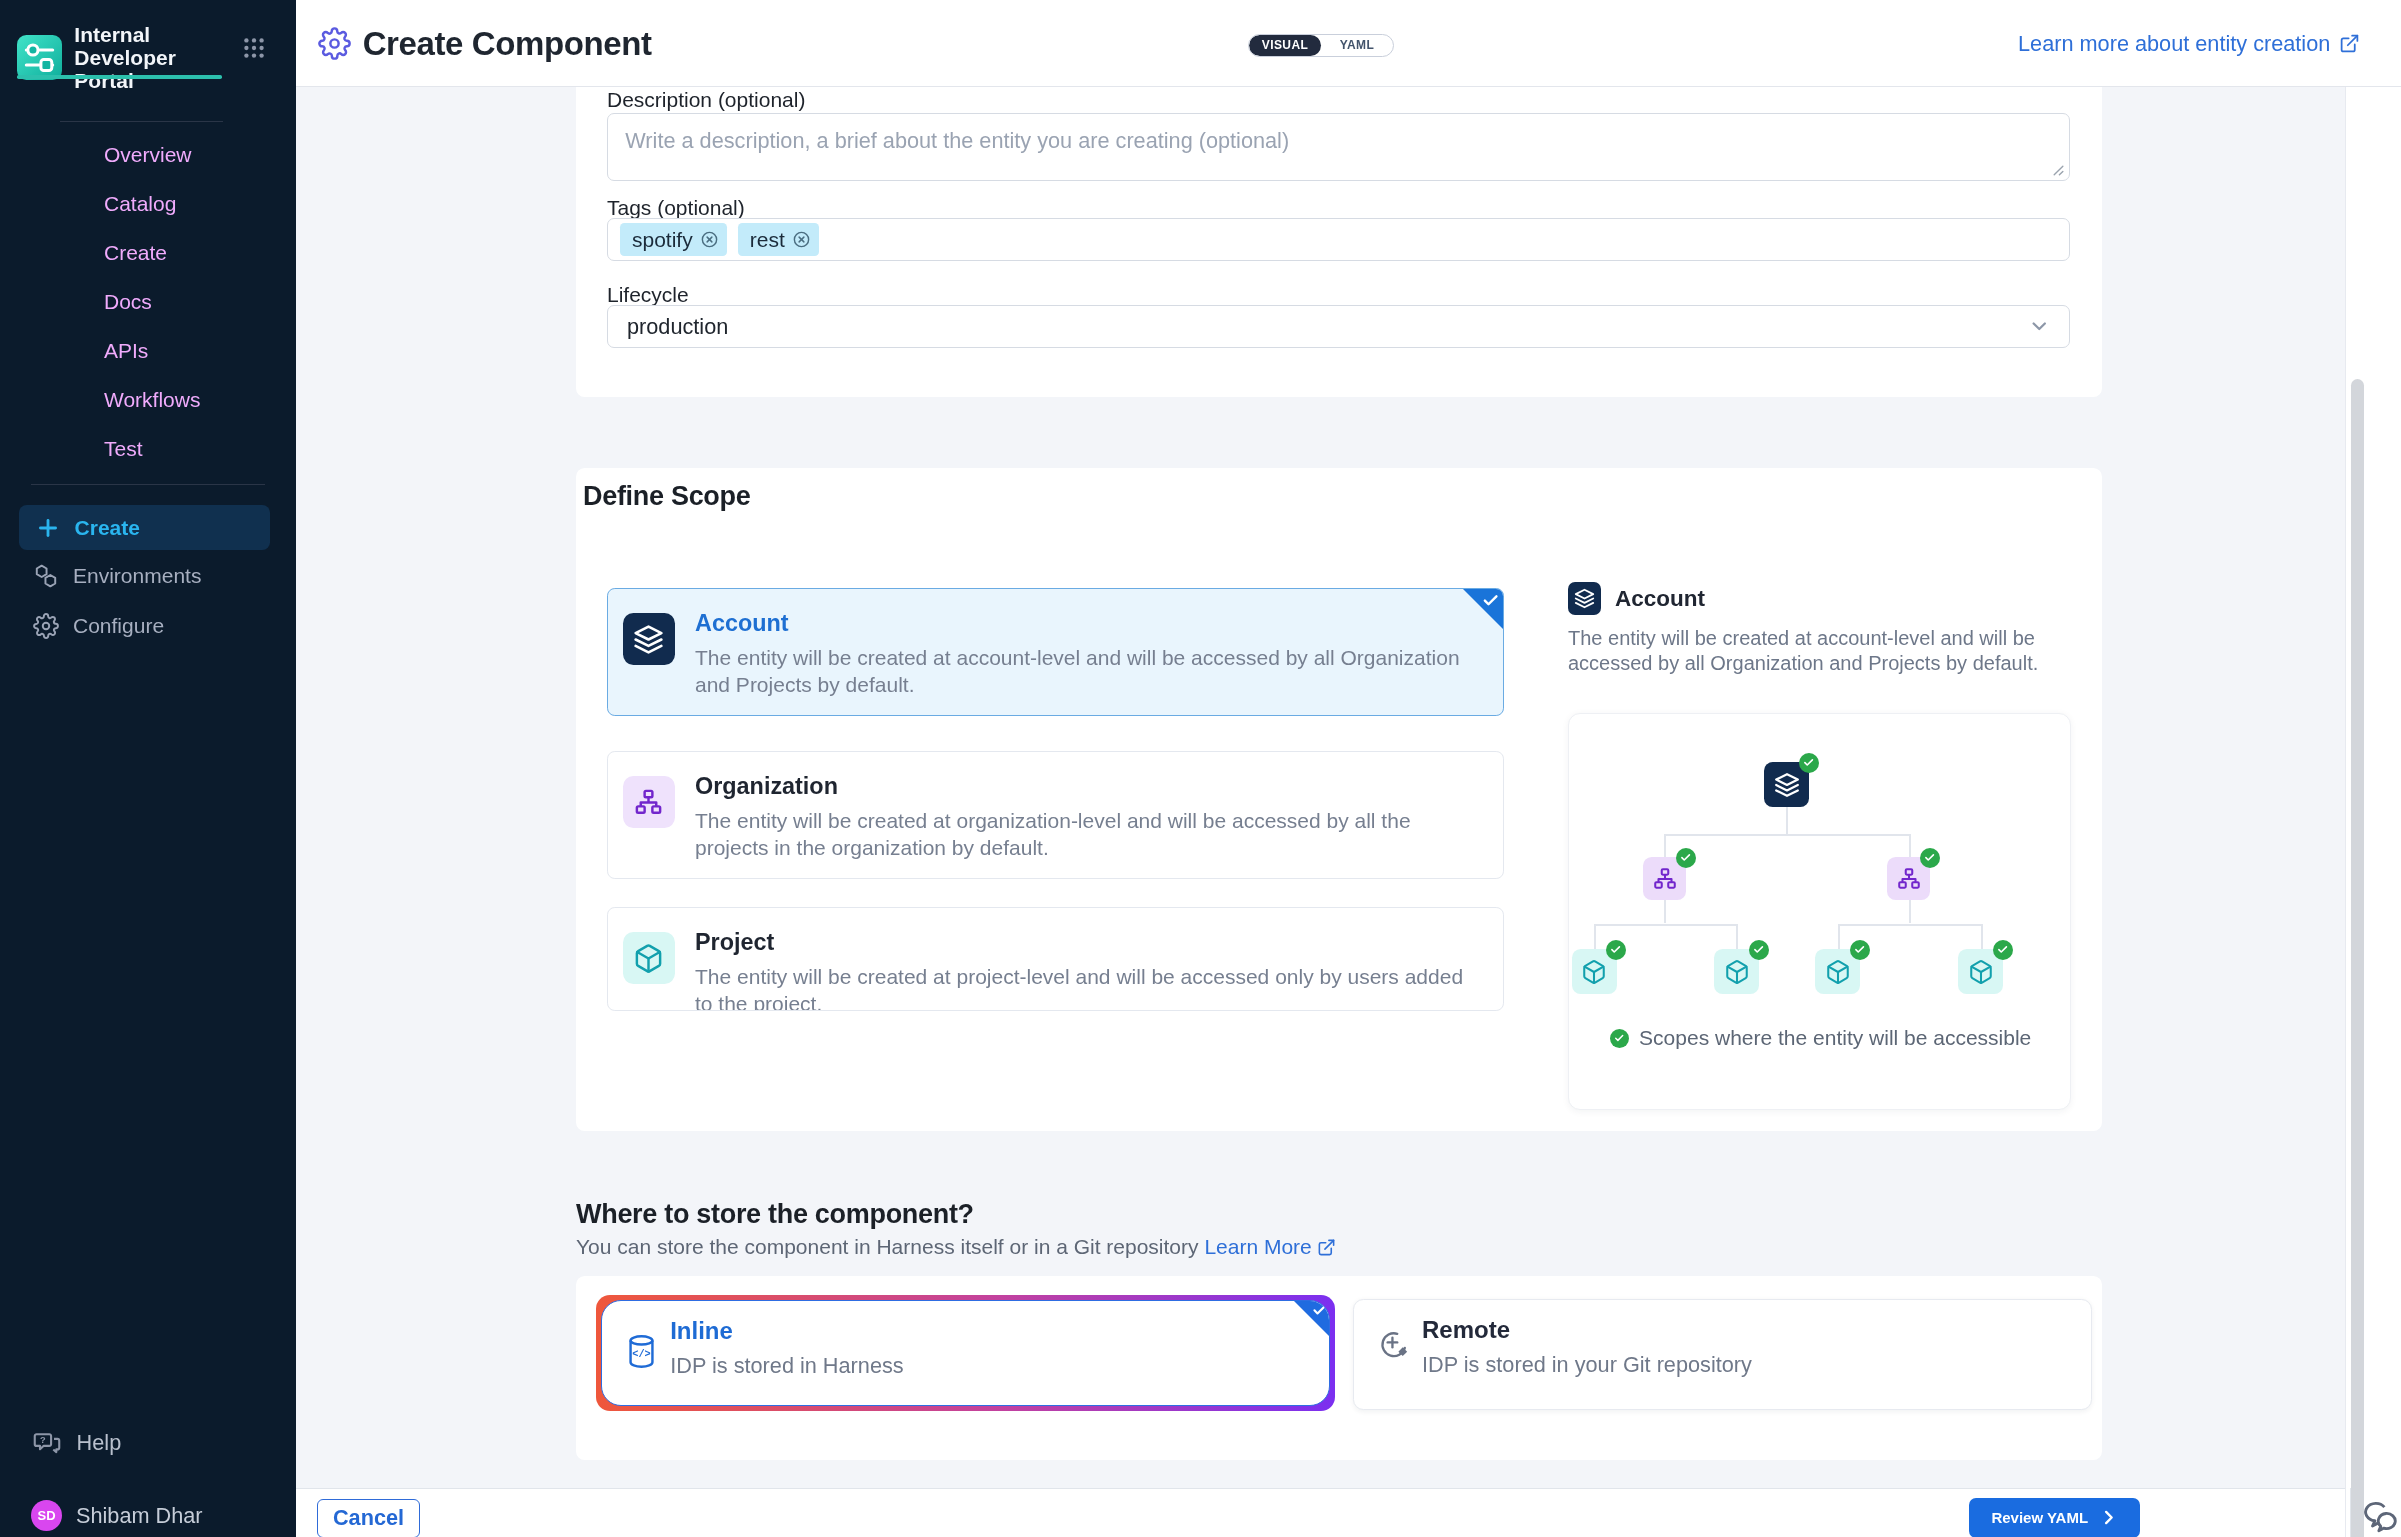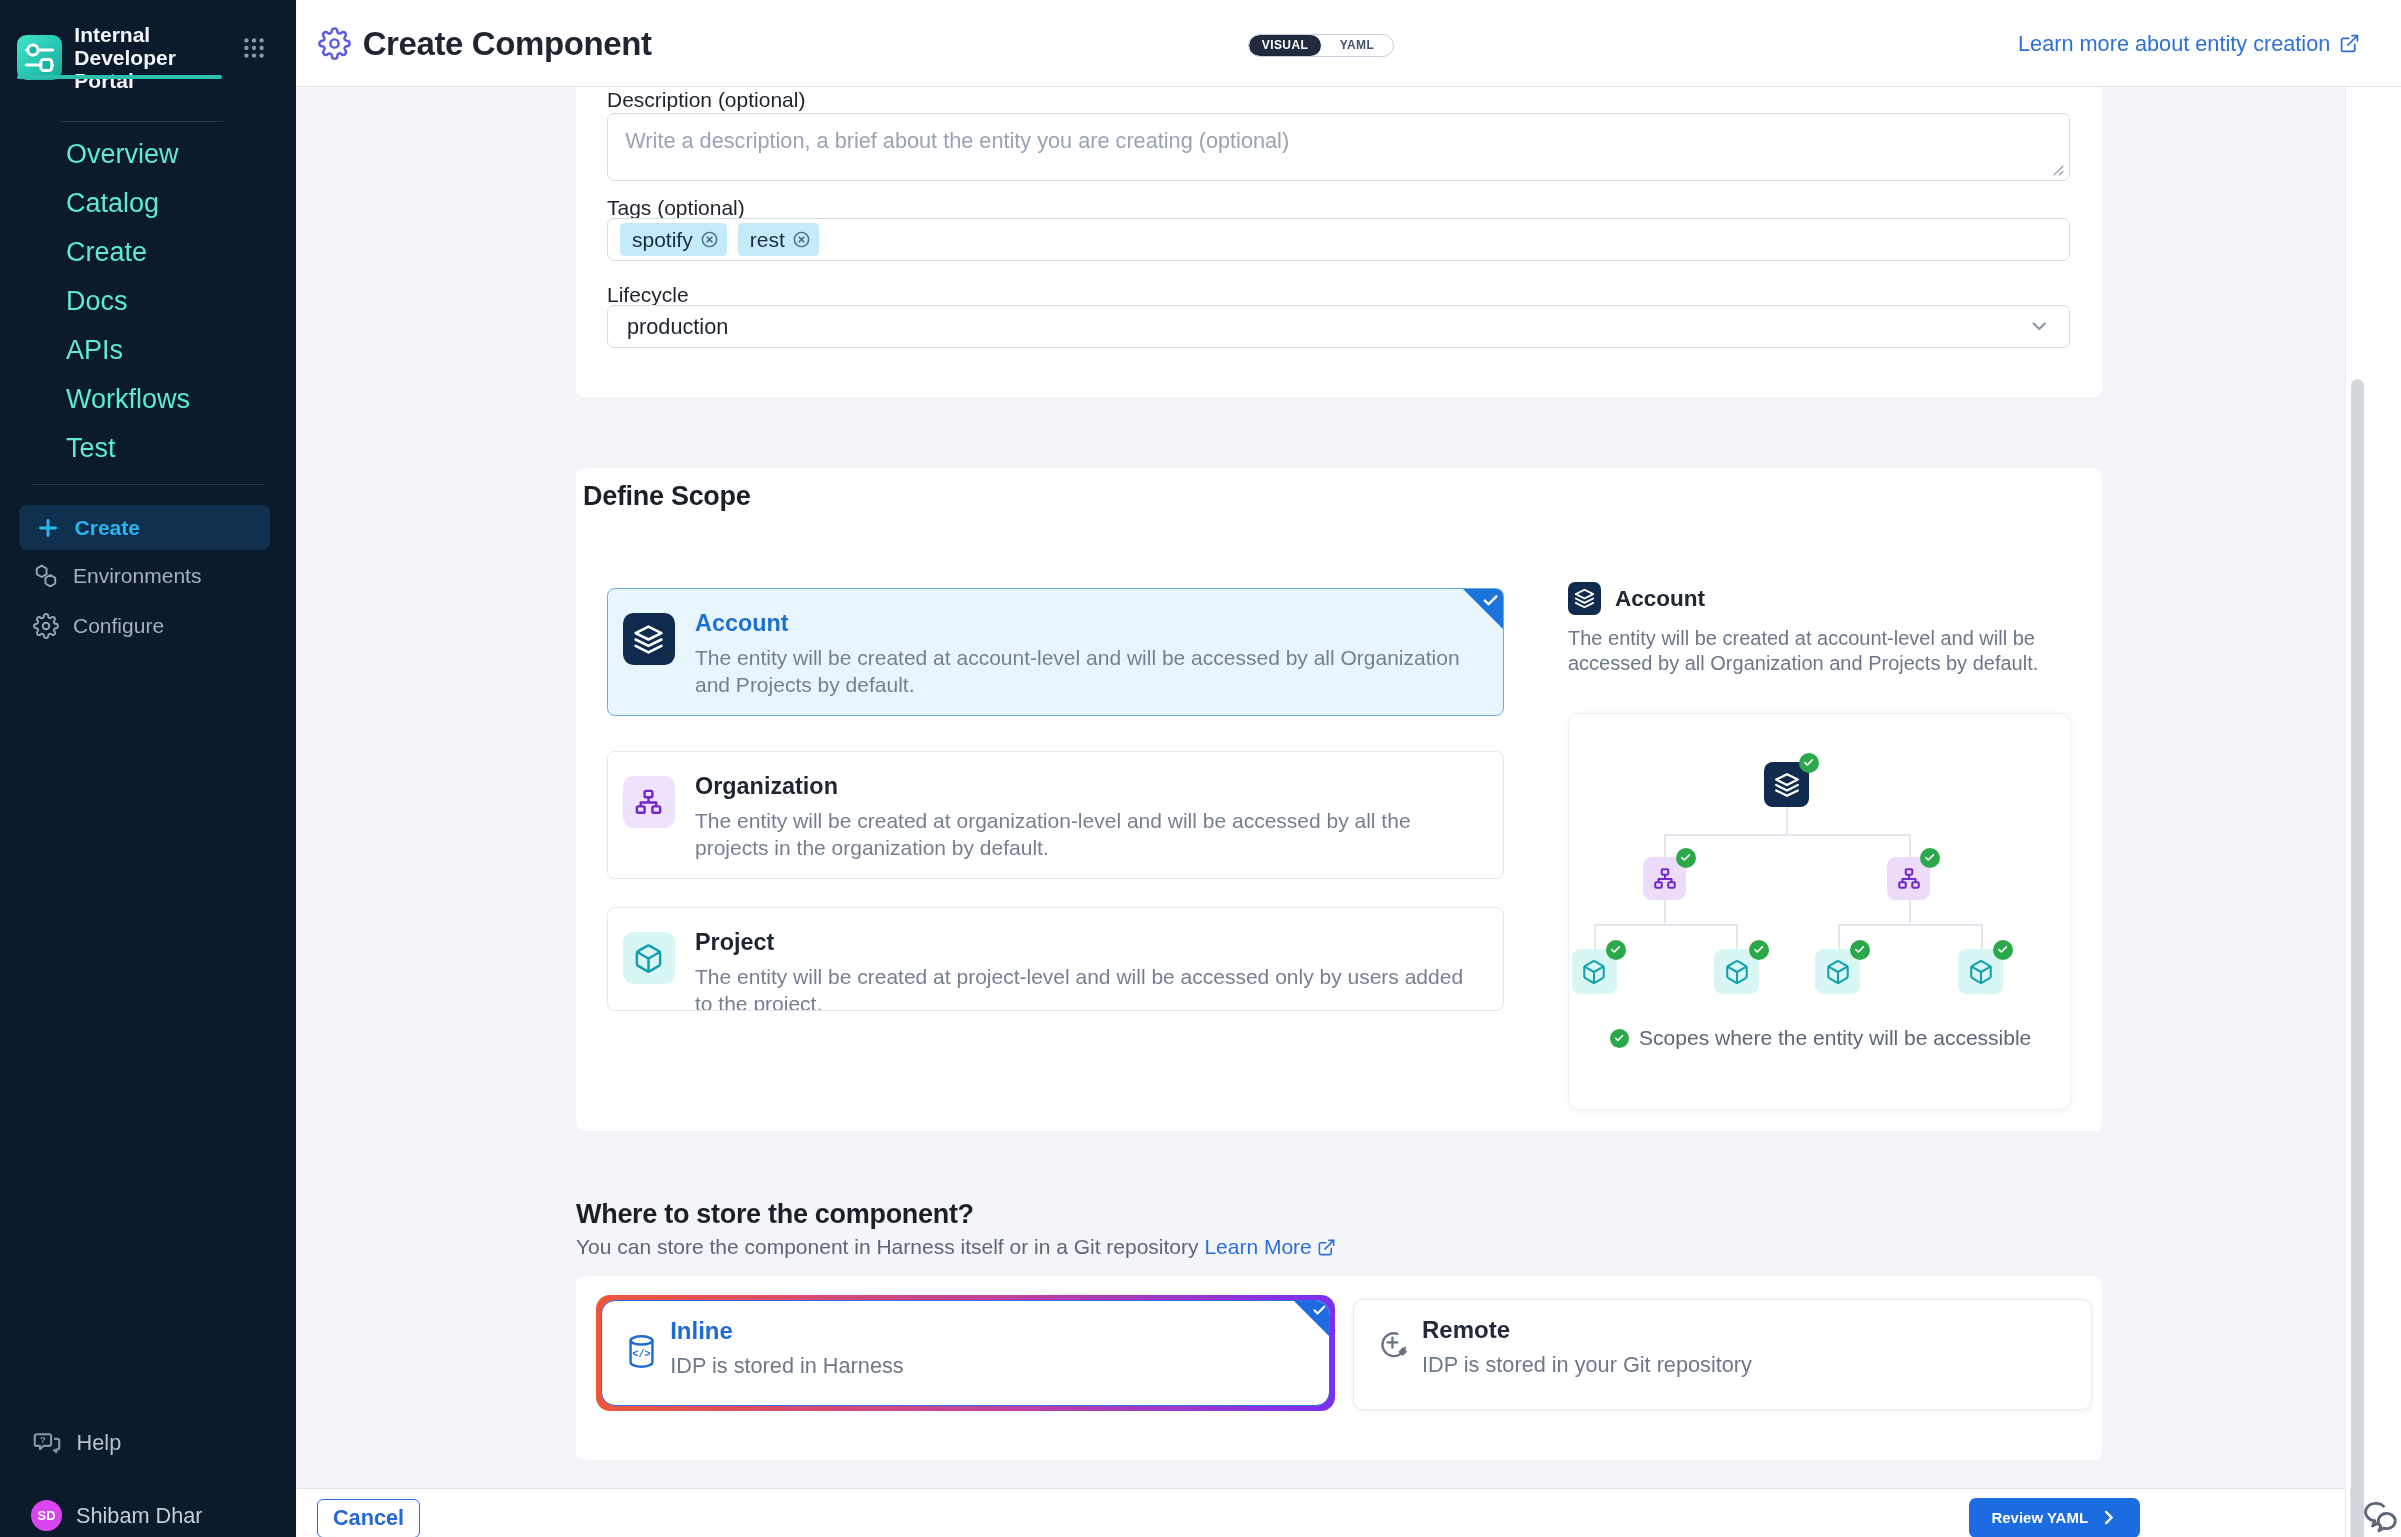--- a/index.html
+++ b/index.html
@@ -9,21 +9,21 @@
 
   
   .sidebar { position:absolute; left:0; top:0; width:296px; height:1538px; background:#0b1b2c; z-index:30; }
   .brand { position:absolute; left:17.3px; top:22.5px; width:260px; display:flex; align-items:center; }
   .brand-logo { width:45px; height:45px; flex:0 0 45px; }
   .brand-title { margin-left:12px; width:147px; color:#f2f5f9; font-size:21px; font-weight:bold; line-height:23.4px; }
   .grid-icon { position:absolute; right:29.5px; top:35px; width:26px; height:26px; color:#8d96a8; cursor:pointer; }
   .teal-rule { position:absolute; left:16.5px; top:75px; width:205px; height:3.5px; background:#2cc0ad; border-radius:1.7px; }
   .side-div1 { position:absolute; left:60px; top:121px; width:163px; height:0.9px; background:#2a3547; }
   .side-nav { position:absolute; left:0; top:130px; width:296px; }
-  .side-nav-item { height:49px; line-height:49px; padding-left:66px; color:#5eead4; font-size:27px; cursor:pointer; }
+  .side-nav-item { height:49px; line-height:49px; padding-left:104px; color:#f0abfc; font-size:21px; cursor:pointer; }
   .side-div2 { position:absolute; left:31px; top:484px; width:234px; height:0.9px; background:#2a3547; }
   .side-action { position:absolute; left:0; width:296px; height:45px; display:flex; align-items:center; color:#a7afc0; font-size:21px; cursor:pointer; }
   .side-action .ic { width:26px; height:26px; margin-left:33px; margin-right:14px; color:#9aa3b5; }
   .side-create { top:505px; left:19px; width:251px; height:45px; background:#10304f; border-radius:7.8px; color:#2ab5ef; font-weight:bold; }
   .side-create .ic { margin-left:15.6px; color:#2ab5ef; }
   .side-env { top:553px; }
   .side-config { top:603px; }
   .side-help { position:absolute; left:0; top:1420px; width:296px; height:45px; display:flex; align-items:center; color:#b9c0cd; font-size:21.7px; cursor:pointer; }
   .side-help .ic { width:28px; height:28px; margin-left:33px; margin-right:15.6px; color:#8d96a8; }
   .side-user { position:absolute; left:0; top:1493px; width:296px; height:45px; display:flex; align-items:center; cursor:pointer; }
@@ -99,21 +99,21 @@
   .cline { position:absolute; background:#e1e5ec; }
   .diag-caption { position:absolute; left:0; top:312px; width:503px; display:flex; align-items:center; justify-content:center; }
   .cap-dot { width:19px; height:19px; border-radius:50%; background:#2ba84a; display:flex; align-items:center; justify-content:center; color:#fff; margin-right:10.4px; }
   .cap-dot svg { width:10.4px; height:10.4px; }
   .cap-text { font-size:21px; color:#5c6675; }
 
   
   .store-band { position:absolute; left:576px; top:1276px; width:1526px; height:184px; background:#fff; border-radius:8.7px; }
   .inline-outer { position:absolute; left:596px; top:1295px; width:739px; height:116px; border-radius:14px; padding:5.2px;
                   background:linear-gradient(90deg,#ef573b 0%,#c2419f 55%,#7b2ff0 100%); cursor:pointer; }
-  .inline-inner { position:relative; width:100%; height:100%; background:#fff; border:1.7px solid #2e6de2; border-radius:14px; overflow:hidden; }
+  .inline-inner { position:relative; width:100%; height:100%; background:#fff; border:1.7px solid #2e6de2; border-radius:20px; overflow:hidden; }
   .inline-inner .corner-ribbon { border-top:35px solid #1f6be0; border-left:35px solid transparent; }
   .inline-inner .corner-check { top:1.7px; right:2.6px; width:14.7px; height:14.7px; }
   .store-icon { position:absolute; left:24px; top:33px; width:31px; height:36px; }
   .st-title { position:absolute; left:68px; top:15.6px; font-size:24px; font-weight:bold; }
   .st-desc  { position:absolute; left:68px; top:52px; font-size:21.7px; color:#6f7889; }
   .remote-card { position:absolute; left:1353px; top:1299px; width:739px; height:111px; background:#fff; border:0.9px solid #e7eaf0;
                  border-radius:10.4px; box-shadow:0 1.7px 5.2px rgba(20,30,55,.06); cursor:pointer; }
   .remote-card .store-icon { top:28px; width:33px; height:33px; color:#6a7385; }
 
   

